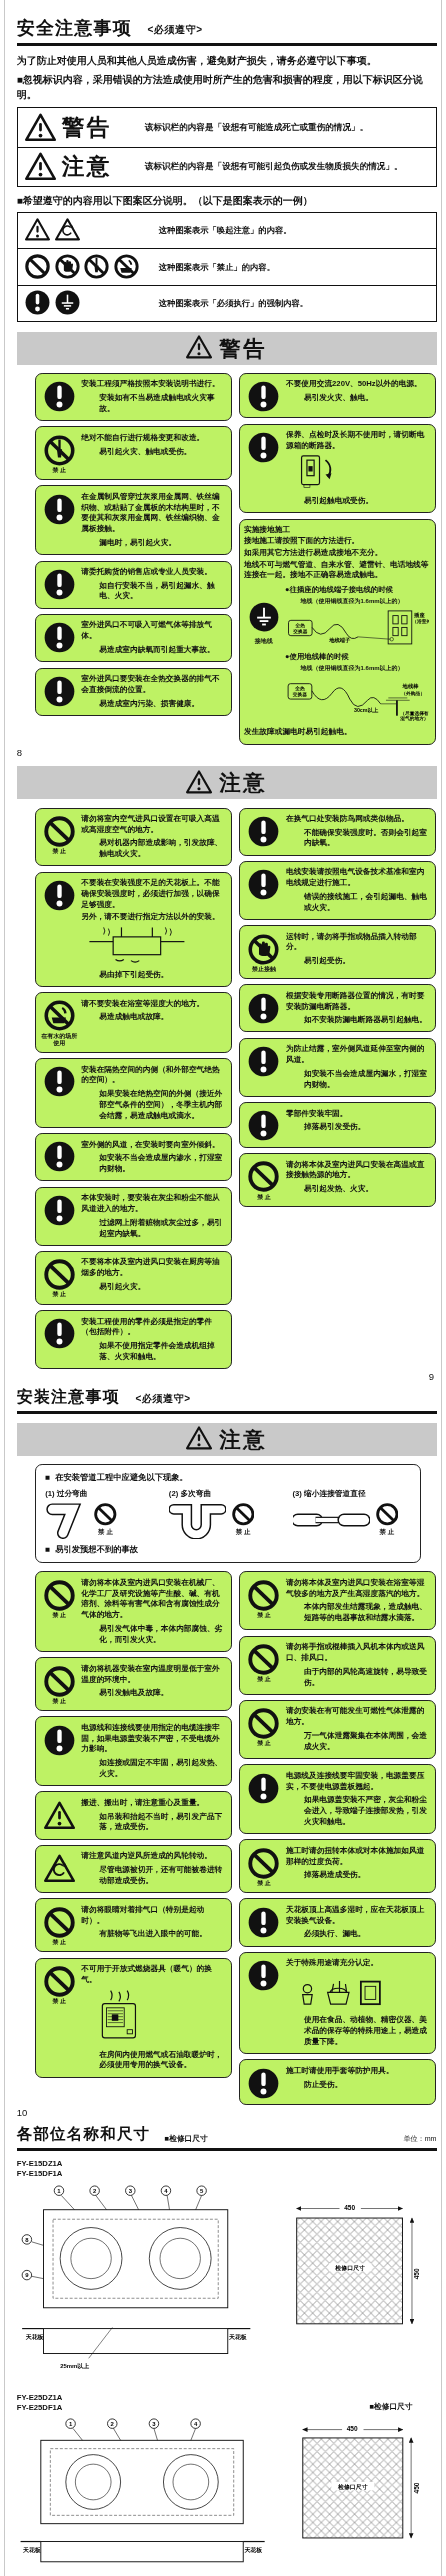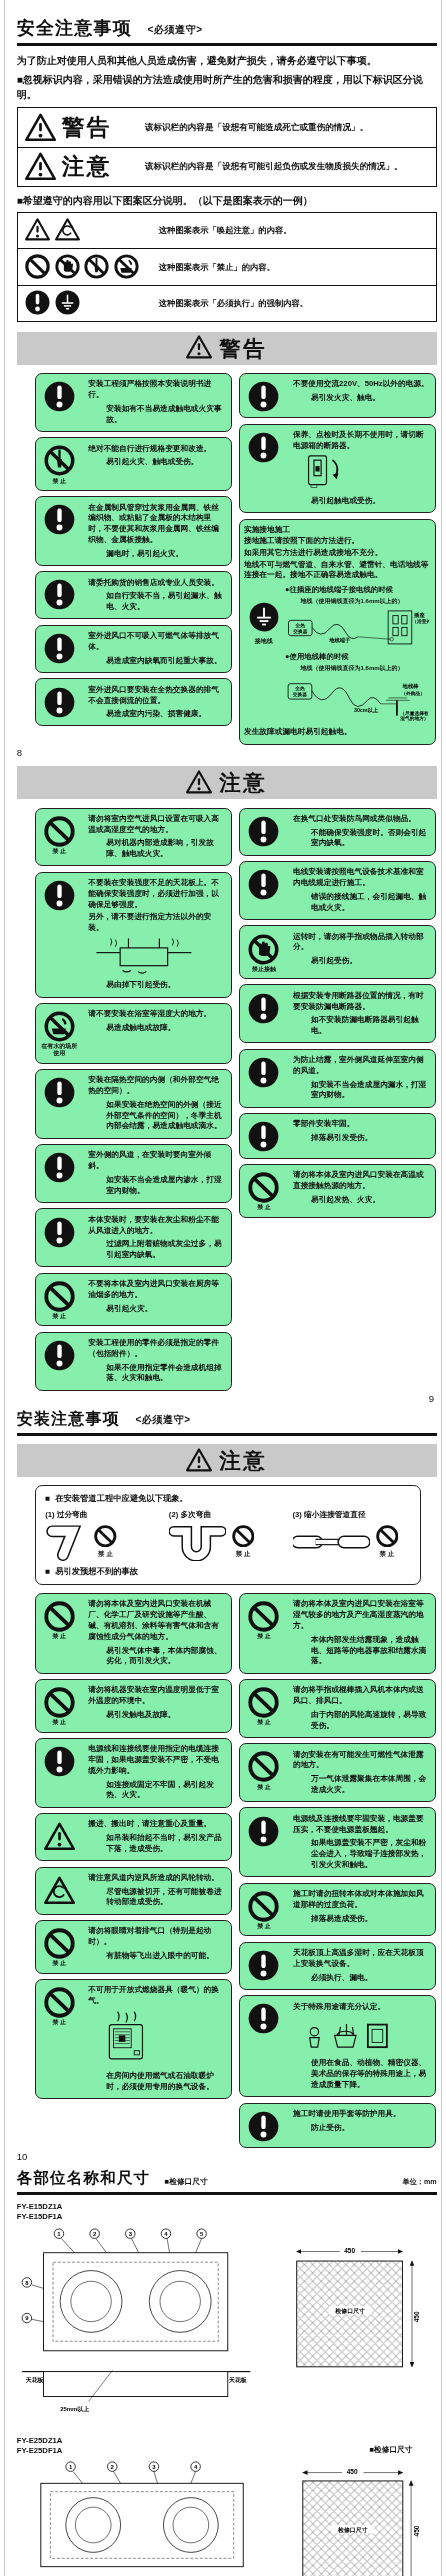--- a/index.html
+++ b/index.html
@@ -23,21 +23,21 @@
   .sym-row + .sym-row{border-top:1.2px solid #111;}
   .sym-icons{display:flex;gap:4.8px;align-items:center;width:134px;flex:0 0 134px;}
   .sym-icons svg{width:25px;height:25px;}
   .sym-desc{font-size:8.3px;font-weight:bold;}
   .banner{background:#c9c9c9;height:33px;display:flex;align-items:center;justify-content:center;gap:7.1px;margin:8.3px 0;}
   .banner svg{width:26px;height:26px;}
   .banner-label{font-size:21.4px;font-weight:bold;letter-spacing:2.4px;}
   .cols{display:flex;gap:7.7px;padding-left:18px;align-items:flex-start;}
   .col{width:197px;flex:0 0 197px;display:flex;flex-direction:column;gap:5.4px;}
   .col .items{display:flex;flex-direction:column;gap:5.4px;}
-  .item{border:1.2px solid #222;border-radius:7.1px;padding:5.4px 5.4px 5.4px 3.6px;display:flex;gap:9px;background:#86efac;}
+  .item{border:1.2px solid #222;border-radius:7.1px;padding:5.4px 5.4px 5.4px 3.6px;display:flex;gap:2px;background:#bef264;}
   .ic{width:40px;flex:0 0 40px;display:flex;flex-direction:column;align-items:center;gap:1.2px;padding-top:1.8px;}
   .ic svg{width:31px;height:31px;}
   .ic-label{font-size:6px;font-weight:bold;text-align:center;line-height:1.15;}
   .tx{flex:1;font-size:7.7px;font-weight:bold;line-height:1.4;}
   .t-main{margin-bottom:1.2px;}
   .t-result{margin-top:3px;padding-left:18px;}
   .illo{margin:2.4px 0 0 6px;}
   .pgnum{font-size:9.5px;margin:2.4px 0 4.8px;}
   .pgnum.right{text-align:right;padding-right:2.4px;}
   
@@ -57,21 +57,21 @@
   .pipe-fig{flex:1;}
   .pf-head{font-size:7.7px;font-weight:bold;margin-bottom:2.4px;}
   .pf-body{display:flex;align-items:center;gap:6px;}
   .pf-ban{display:flex;flex-direction:column;align-items:center;}
   .pf-ban svg{width:22.6px;height:22.6px;}
   .pf-ban-label{font-size:6.5px;font-weight:bold;margin-top:0.6px;}
   
   .parts-head{display:flex;align-items:flex-end;gap:14.3px;margin-top:6px;}
   .parts-title{font-size:15.5px;font-weight:bold;letter-spacing:1.2px;}
   .insp-head{font-size:7.7px;font-weight:bold;padding-bottom:1.8px;}
-  .unit{margin-left:auto;font-size:7.1px;font-weight:bold;padding-bottom:1.8px;}
+  .unit{margin-left:auto;font-size:7.1px;font-weight:normal;padding-bottom:1.8px;}
   .models{font-size:7.7px;font-weight:bold;line-height:1.3;margin:4.8px 0 1.2px;}
   .models-row{display:flex;align-items:flex-end;}
   .models-row .insp-head{margin-left:auto;margin-right:24px;}
   .drawing{display:block;}
   svg text{font-family:"Liberation Sans","DejaVu Sans",sans-serif;font-weight:bold;}
 </style>
 </head>
 <body>
 
 <svg width="0" height="0" style="position:absolute" aria-hidden="true">

